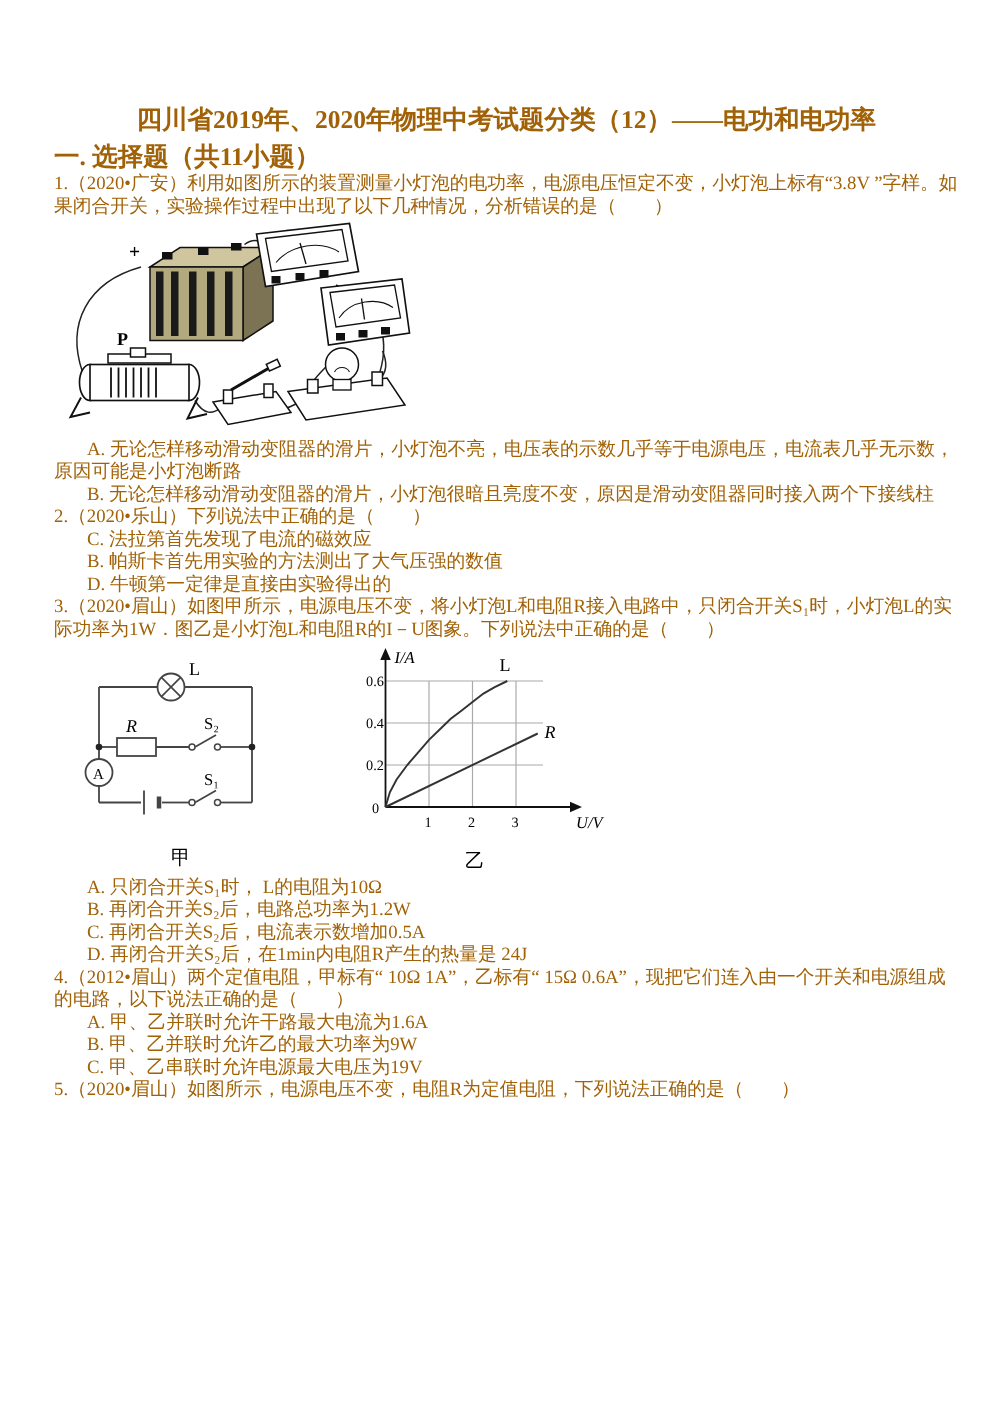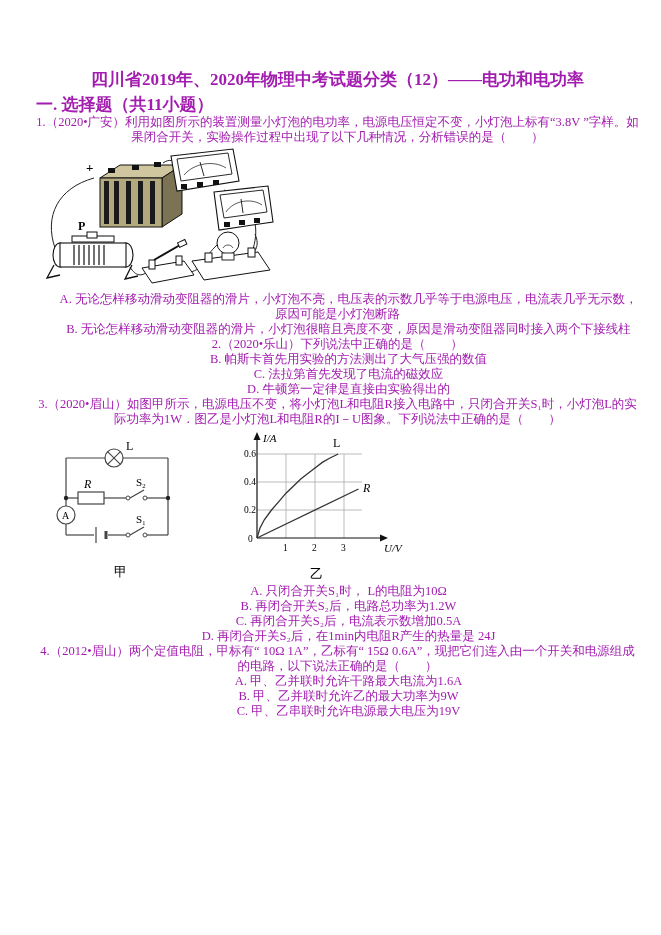--- a/index.html
+++ b/index.html
@@ -1,28 +1,28 @@
 <!DOCTYPE html>
 <html><head>
 <meta charset="utf-8">
 <style>
   html,body{margin:0;padding:0;background:#ffffff;}
   body{width:661px;height:935px;overflow:hidden;}
   .page{
     box-sizing:border-box;width:661px;height:935px;
     padding:68px 22px 0 36px;
     font-family:"Liberation Serif","DejaVu Serif",serif;
-    font-size:12.5px;line-height:15px;color:#a21caf;border-radius:12px;
+    font-size:12.5px;line-height:15px;color:#a16207;border-radius:12px;
   }
   .title{
     font-size:17px;line-height:23px;font-weight:bold;
     text-align:center;margin:0 0 5px 0;
   }
   .sec{font-weight:bold;font-size:17px;line-height:17px;margin:0 0 2px 0;}
-  p{margin:0;text-align:center;}
+  p{margin:0;}
   .stem{margin:0;}
   .opt{text-indent:22px;}
   .fig1{margin:3px 0 2px 6px;}
   .figrow{display:flex;align-items:flex-start;margin:3px 0 2px 20px;}
   svg{display:block;}
   text{font-family:"Liberation Serif","DejaVu Serif",serif;}
   .it{font-style:italic;}
 </style>
 </head>
 <body>
@@ -124,22 +124,22 @@
         <line x1="112" y1="112" x2="138" y2="97" stroke="#111" stroke-width="2"></line>
         <rect x="136" y="93" width="8" height="5" fill="#ffffff" stroke="#111" stroke-width="1" transform="rotate(-25 140 95)"></rect>
       </g>
     </svg>
   </div>
 
   <p class="opt">A. 无论怎样移动滑动变阻器的滑片，小灯泡不亮，电压表的示数几乎等于电源电压，电流表几乎无示数，原因可能是小灯泡断路</p>
   <p class="opt">B. 无论怎样移动滑动变阻器的滑片，小灯泡很暗且亮度不变，原因是滑动变阻器同时接入两个下接线柱</p>
 
   <p class="stem">2.（2020•乐山）下列说法中正确的是（　　）</p>
+  <p class="opt">C. 法拉第首先发现了电流的磁效应</p>
   <p class="opt">B. 帕斯卡首先用实验的方法测出了大气压强的数值</p>
-  <p class="opt">C. 法拉第首先发现了电流的磁效应</p>
   <p class="opt">D. 牛顿第一定律是直接由实验得出的</p>
 
   <p class="stem">3.（2020•眉山）如图甲所示，电源电压不变，将小灯泡L和电阻R接入电路中，只闭合开关S₁时，小灯泡L的实际功率为1W．图乙是小灯泡L和电阻R的I－U图象。下列说法中正确的是（　　）</p>
 
   <div class="figrow">
 
     <svg width="160" height="152" viewBox="0 0 160 152">
       <g stroke="#444" stroke-width="1.2" fill="none">
         <path d="M10,28 H49"></path>
           <path d="M67,28 H112"></path>
@@ -239,14 +239,15 @@
   <p class="opt">A. 只闭合开关S₁时， L的电阻为10Ω</p>
   <p class="opt">B. 再闭合开关S₂后，电路总功率为1.2W</p>
   <p class="opt">C. 再闭合开关S₂后，电流表示数增加0.5A</p>
   <p class="opt">D. 再闭合开关S₂后，在1min内电阻R产生的热量是 24J</p>
 
   <p class="stem">4.（2012•眉山）两个定值电阻，甲标有“ 10Ω 1A”，乙标有“ 15Ω 0.6A”，现把它们连入由一个开关和电源组成的电路，以下说法正确的是（　　）</p>
   <p class="opt">A. 甲、乙并联时允许干路最大电流为1.6A</p>
   <p class="opt">B. 甲、乙并联时允许乙的最大功率为9W</p>
   <p class="opt">C. 甲、乙串联时允许电源最大电压为19V</p>
 
+  <p class="stem">5.（2020•眉山）如图所示，电源电压不变，电阻R为定值电阻，下列说法正确的是（　　）</p>
 
 </div>
 
 </body></html>

